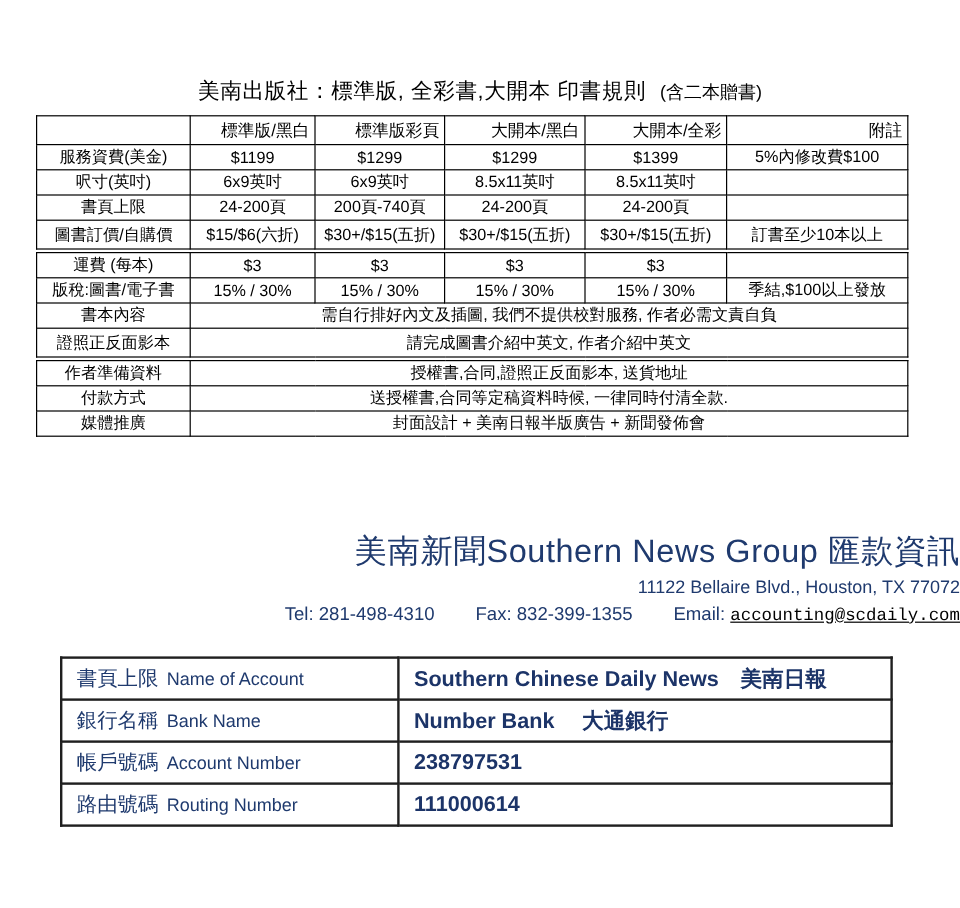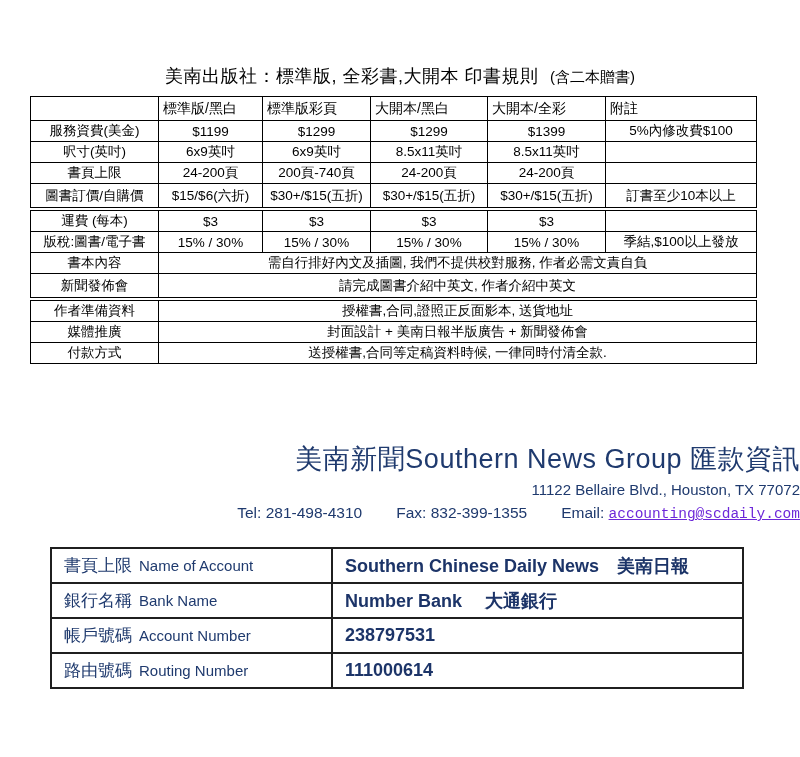--- a/index.html
+++ b/index.html
@@ -13,32 +13,32 @@
   .doc-title .t-main{font-size:18px;letter-spacing:0.5px;}
   .doc-title .t-note{font-size:15px;margin-left:7px;}
 
   
   .tablewrap{margin:8px 0 0 30px;width:726px;}
   table.pt{border-collapse:collapse;table-layout:fixed;width:726px;font-size:13.5px;}
   table.pt td{
     border:1px solid #000;padding:1px 4px;height:16px;
     overflow:hidden;white-space:nowrap;vertical-align:middle;text-align:center;
   }
-  table.pt td.hdr{text-align:left;height:21px;font-size:14px;}
+  table.pt td.hdr{text-align:right;height:21px;font-size:14px;}
   table.pt tr.tall td{height:21px;}
   table.pt.gap{margin-top:2px;}
 
   
   .remit{margin-top:77px;text-align:right;color:#1f3a6e;}
   .remit-heading{font-size:27px;letter-spacing:0.5px;}
   .remit-address{font-size:15px;margin-top:4px;}
   .remit-contact{font-size:15.5px;margin-top:6px;}
   .remit-contact .tel,.remit-contact .fax{margin-right:34px;}
   .email-link{
-    color:#6d28d9;text-decoration:underline;cursor:pointer;
+    color:#000000;text-decoration:underline;cursor:pointer;
     font-family:"Liberation Mono","DejaVu Sans Mono",monospace;font-size:14.5px;
   }
 
   
   table.bank{
     border-collapse:collapse;table-layout:fixed;width:692px;
     margin:25px 0 0 50px;color:#1f3a6e;
   }
   table.bank td{border:2px solid #1f1f1f;height:33px;padding:0 4px 0 12px;vertical-align:middle;white-space:nowrap;overflow:hidden;}
   table.bank .zh{font-size:17px;}
@@ -132,47 +132,47 @@
       <td>15% / 30%</td>
       <td>15% / 30%</td>
       <td>15% / 30%</td>
       <td>季結,$100以上發放</td>
     </tr>
     <tr>
       <td>書本內容</td>
       <td colspan="5">需自行排好內文及插圖, 我們不提供校對服務, 作者必需文責自負</td>
     </tr>
     <tr class="tall">
-      <td>新聞發佈會</td>
+      <td>證照正反面影本</td>
       <td colspan="5">請完成圖書介紹中英文, 作者介紹中英文</td>
     </tr>
   </tbody>
     </table>
 
   <table class="pt gap">
     <colgroup>
         <col style="width:128px">
         <col style="width:104px">
         <col style="width:108px">
         <col style="width:117px">
         <col style="width:118px">
         <col style="width:151px">
       </colgroup>
     <tbody>
         <tr>
       <td>作者準備資料</td>
       <td colspan="5">授權書,合同,證照正反面影本, 送貨地址</td>
     </tr>
     <tr>
+      <td>付款方式</td>
+      <td colspan="5">送授權書,合同等定稿資料時候, 一律同時付清全款.</td>
+    </tr>
+    <tr>
       <td>媒體推廣</td>
       <td colspan="5">封面設計 + 美南日報半版廣告 + 新聞發佈會</td>
-    </tr>
-    <tr>
-      <td>付款方式</td>
-      <td colspan="5">送授權書,合同等定稿資料時候, 一律同時付清全款.</td>
     </tr>
   </tbody>
     </table>
 </div>
 
 <div class="remit">
   <div class="remit-heading">美南新聞Southern News Group 匯款資訊</div>
   <div class="remit-address">11122 Bellaire Blvd., Houston, TX 77072</div>
   <div class="remit-contact">
     <span class="tel">Tel: 281-498-4310</span><span class="fax">Fax: 832-399-1355</span><span>Email:</span>

